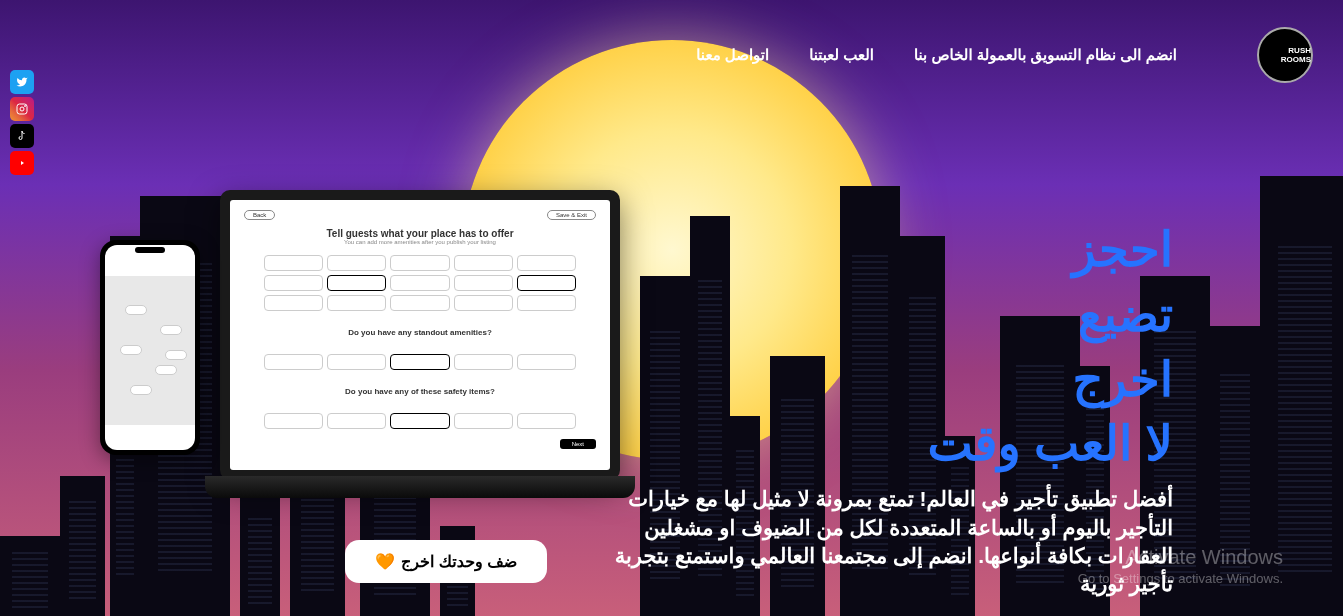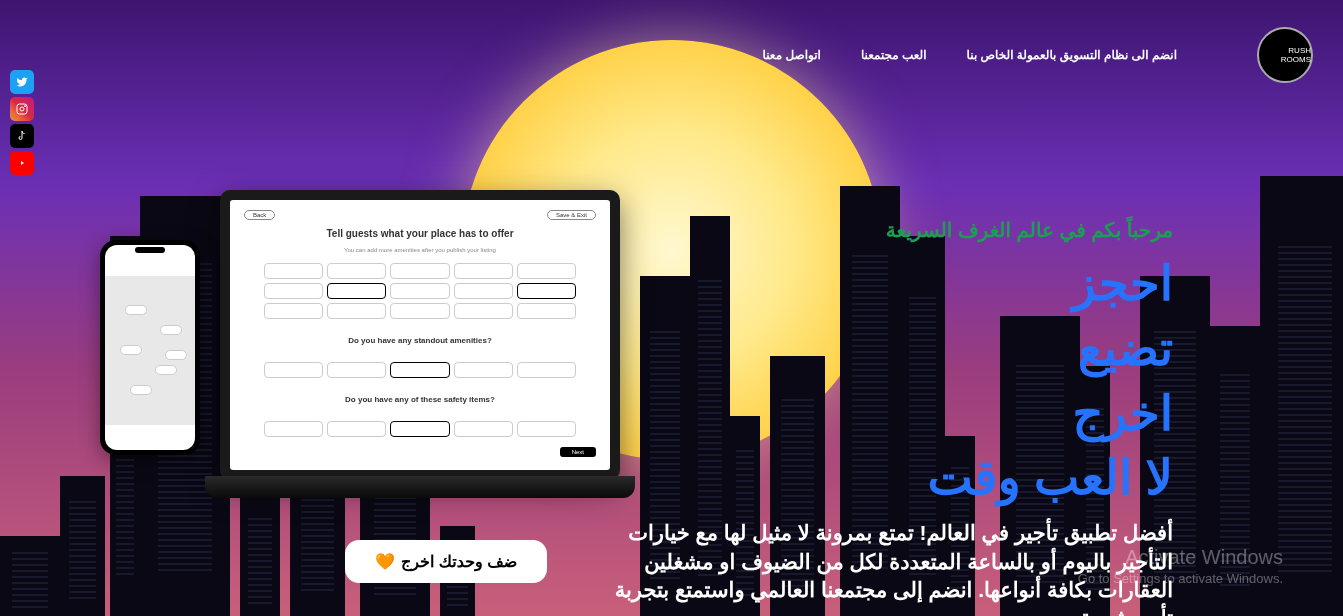--- a/index.html
+++ b/index.html
@@ -79,31 +79,32 @@
   width: 56px; height: 56px;
   border-radius: 50%;
   border: 2px solid #aaa;
   background: #000;
   display: flex;
   align-items: center;
   justify-content: center;
   color: #fff;
   font-size: 8px;
   margin-left: 40px;
+  font-weight: bold;
 }
 .nav-links {
   display: flex;
   gap: 40px;
   margin-right: 40px;
   direction: rtl;
 }
 .nav-links a {
   color: #fff;
   text-decoration: none;
-  font-size: 12px;
+  font-size: 15px;
   font-weight: bold;
 }
 .lang-switch {
   position: absolute;
   top: 48px;
   right: 1100px;
   left: auto;
   display: flex;
   gap: 20px;
   direction: ltr;
@@ -194,21 +195,21 @@
 }
 .pill {
   border: 1px solid #888;
   border-radius: 10px;
   padding: 1px 8px;
   font-size: 6px;
 }
 .laptop-title {
   font-weight: bold;
   font-size: 10px;
-  margin-bottom: 8px;
+  margin-bottom: 0;
 }
 .laptop-sub {
   font-size: 6px;
   color: #888;
   margin-bottom: 10px;
 }
 .amenity-grid {
   display: grid;
   grid-template-columns: repeat(5, 1fr);
   gap: 4px;
@@ -360,21 +361,21 @@
   <div class="building b17"></div>
     <div class="building b18"></div>
     <div class="building b19"></div>
     <div class="building b20"></div>
 </div>
 
 <nav class="navbar">
   <div class="logo">RUSH ROOMS</div>
   <div class="nav-links">
     <a href="#">انضم الى نظام التسويق بالعمولة الخاص بنا</a>
-    <a href="#">العب مجتمعنا</a>
+    <a href="#">العب لعبتنا</a>
     <a href="#">اتواصل معنا</a>
   </div>
 </nav>
 
 <div class="lang-switch">
   <div class="lang-option">
     <span>English</span>
     <span class="flag-uk"></span>
   </div>
   <div class="lang-option">
@@ -465,21 +466,20 @@
       <div class="map-pin" style="top:80px;left:55px"></div>
       <div class="map-pin" style="top:100px;left:15px"></div>
       <div class="map-pin" style="top:120px;left:50px"></div>
       <div class="map-pin" style="top:140px;left:25px"></div>
       <div class="map-pin" style="top:105px;left:60px"></div>
     </div>
   </div>
 </div>
 
 <div class="hero-text">
-  <div class="welcome">مرحباً بكم في عالم الغرف السريعة</div>
   <div class="mainhead">
     <div>احجز</div>
     <div>تضيع</div>
     <div>اخرج</div>
     <div>لا العب وقت</div>
   </div>
   <div class="description">أفضل تطبيق تأجير في العالم! تمتع بمرونة لا مثيل لها مع خيارات التأجير باليوم أو بالساعة المتعددة لكل من الضيوف او مشغلين العقارات بكافة أنواعها. انضم إلى مجتمعنا العالمي واستمتع بتجربة تأجير ثورية</div>
 </div>
 
 <div class="cta">

